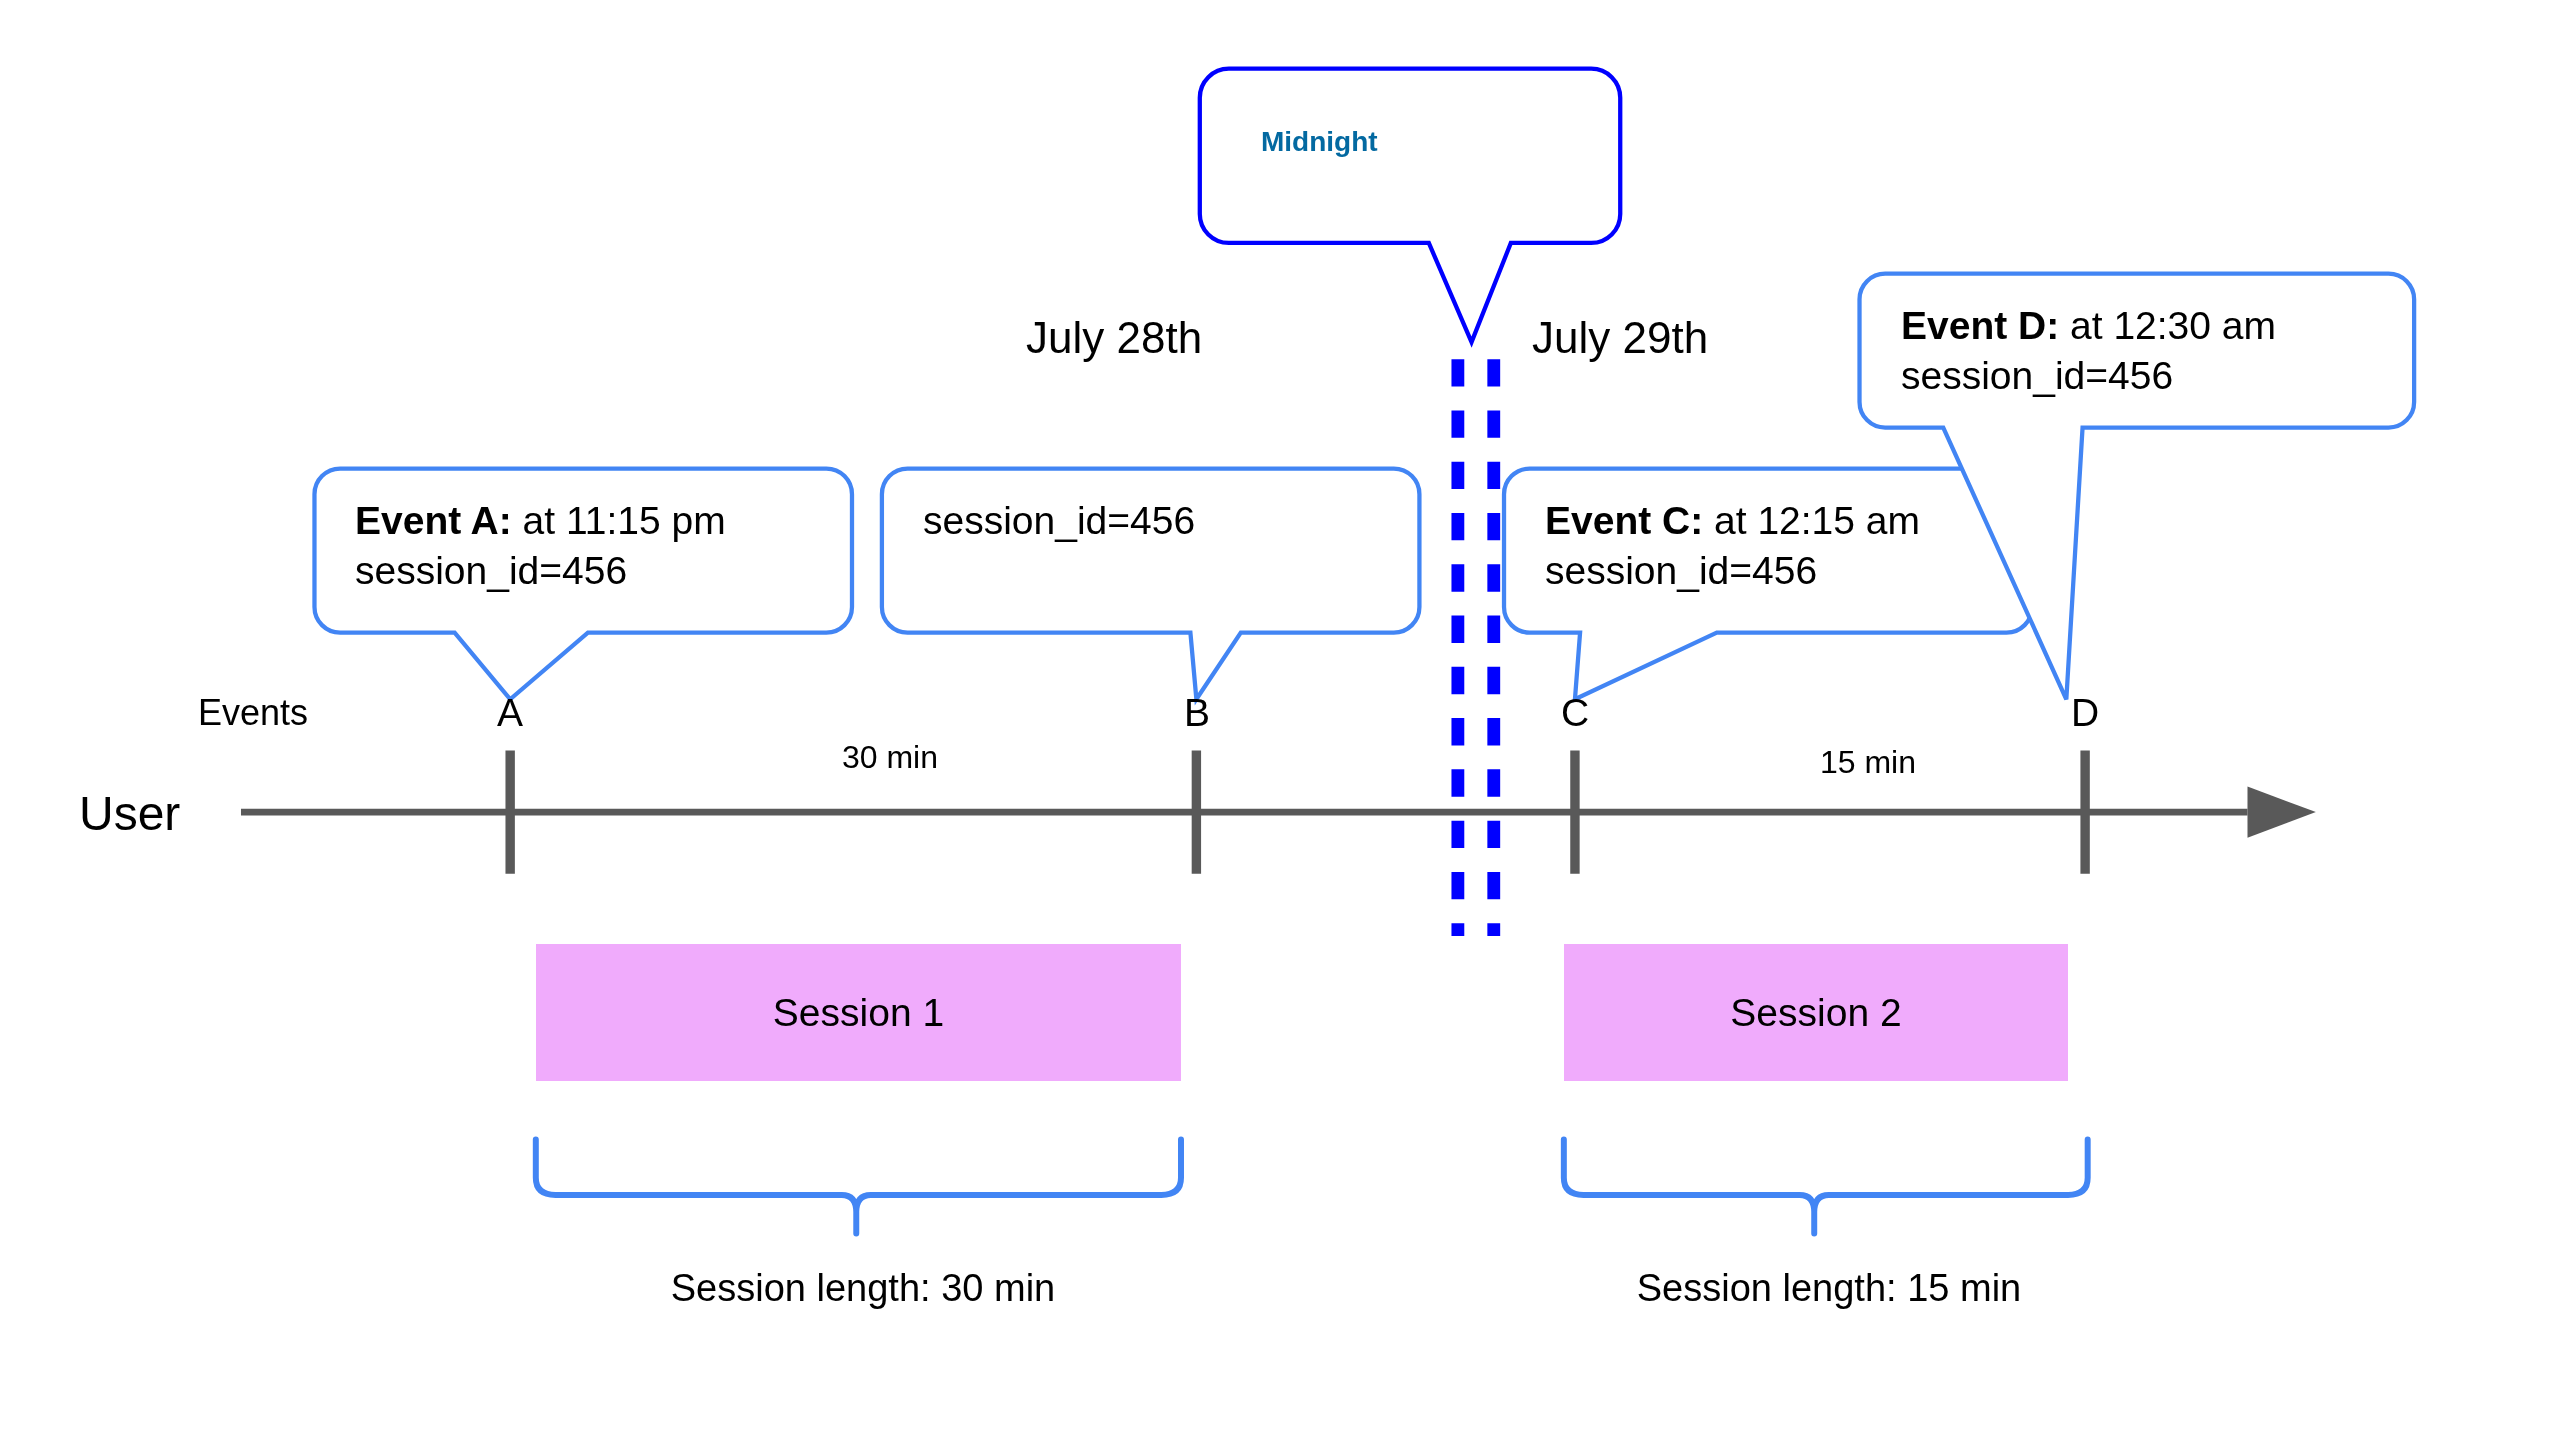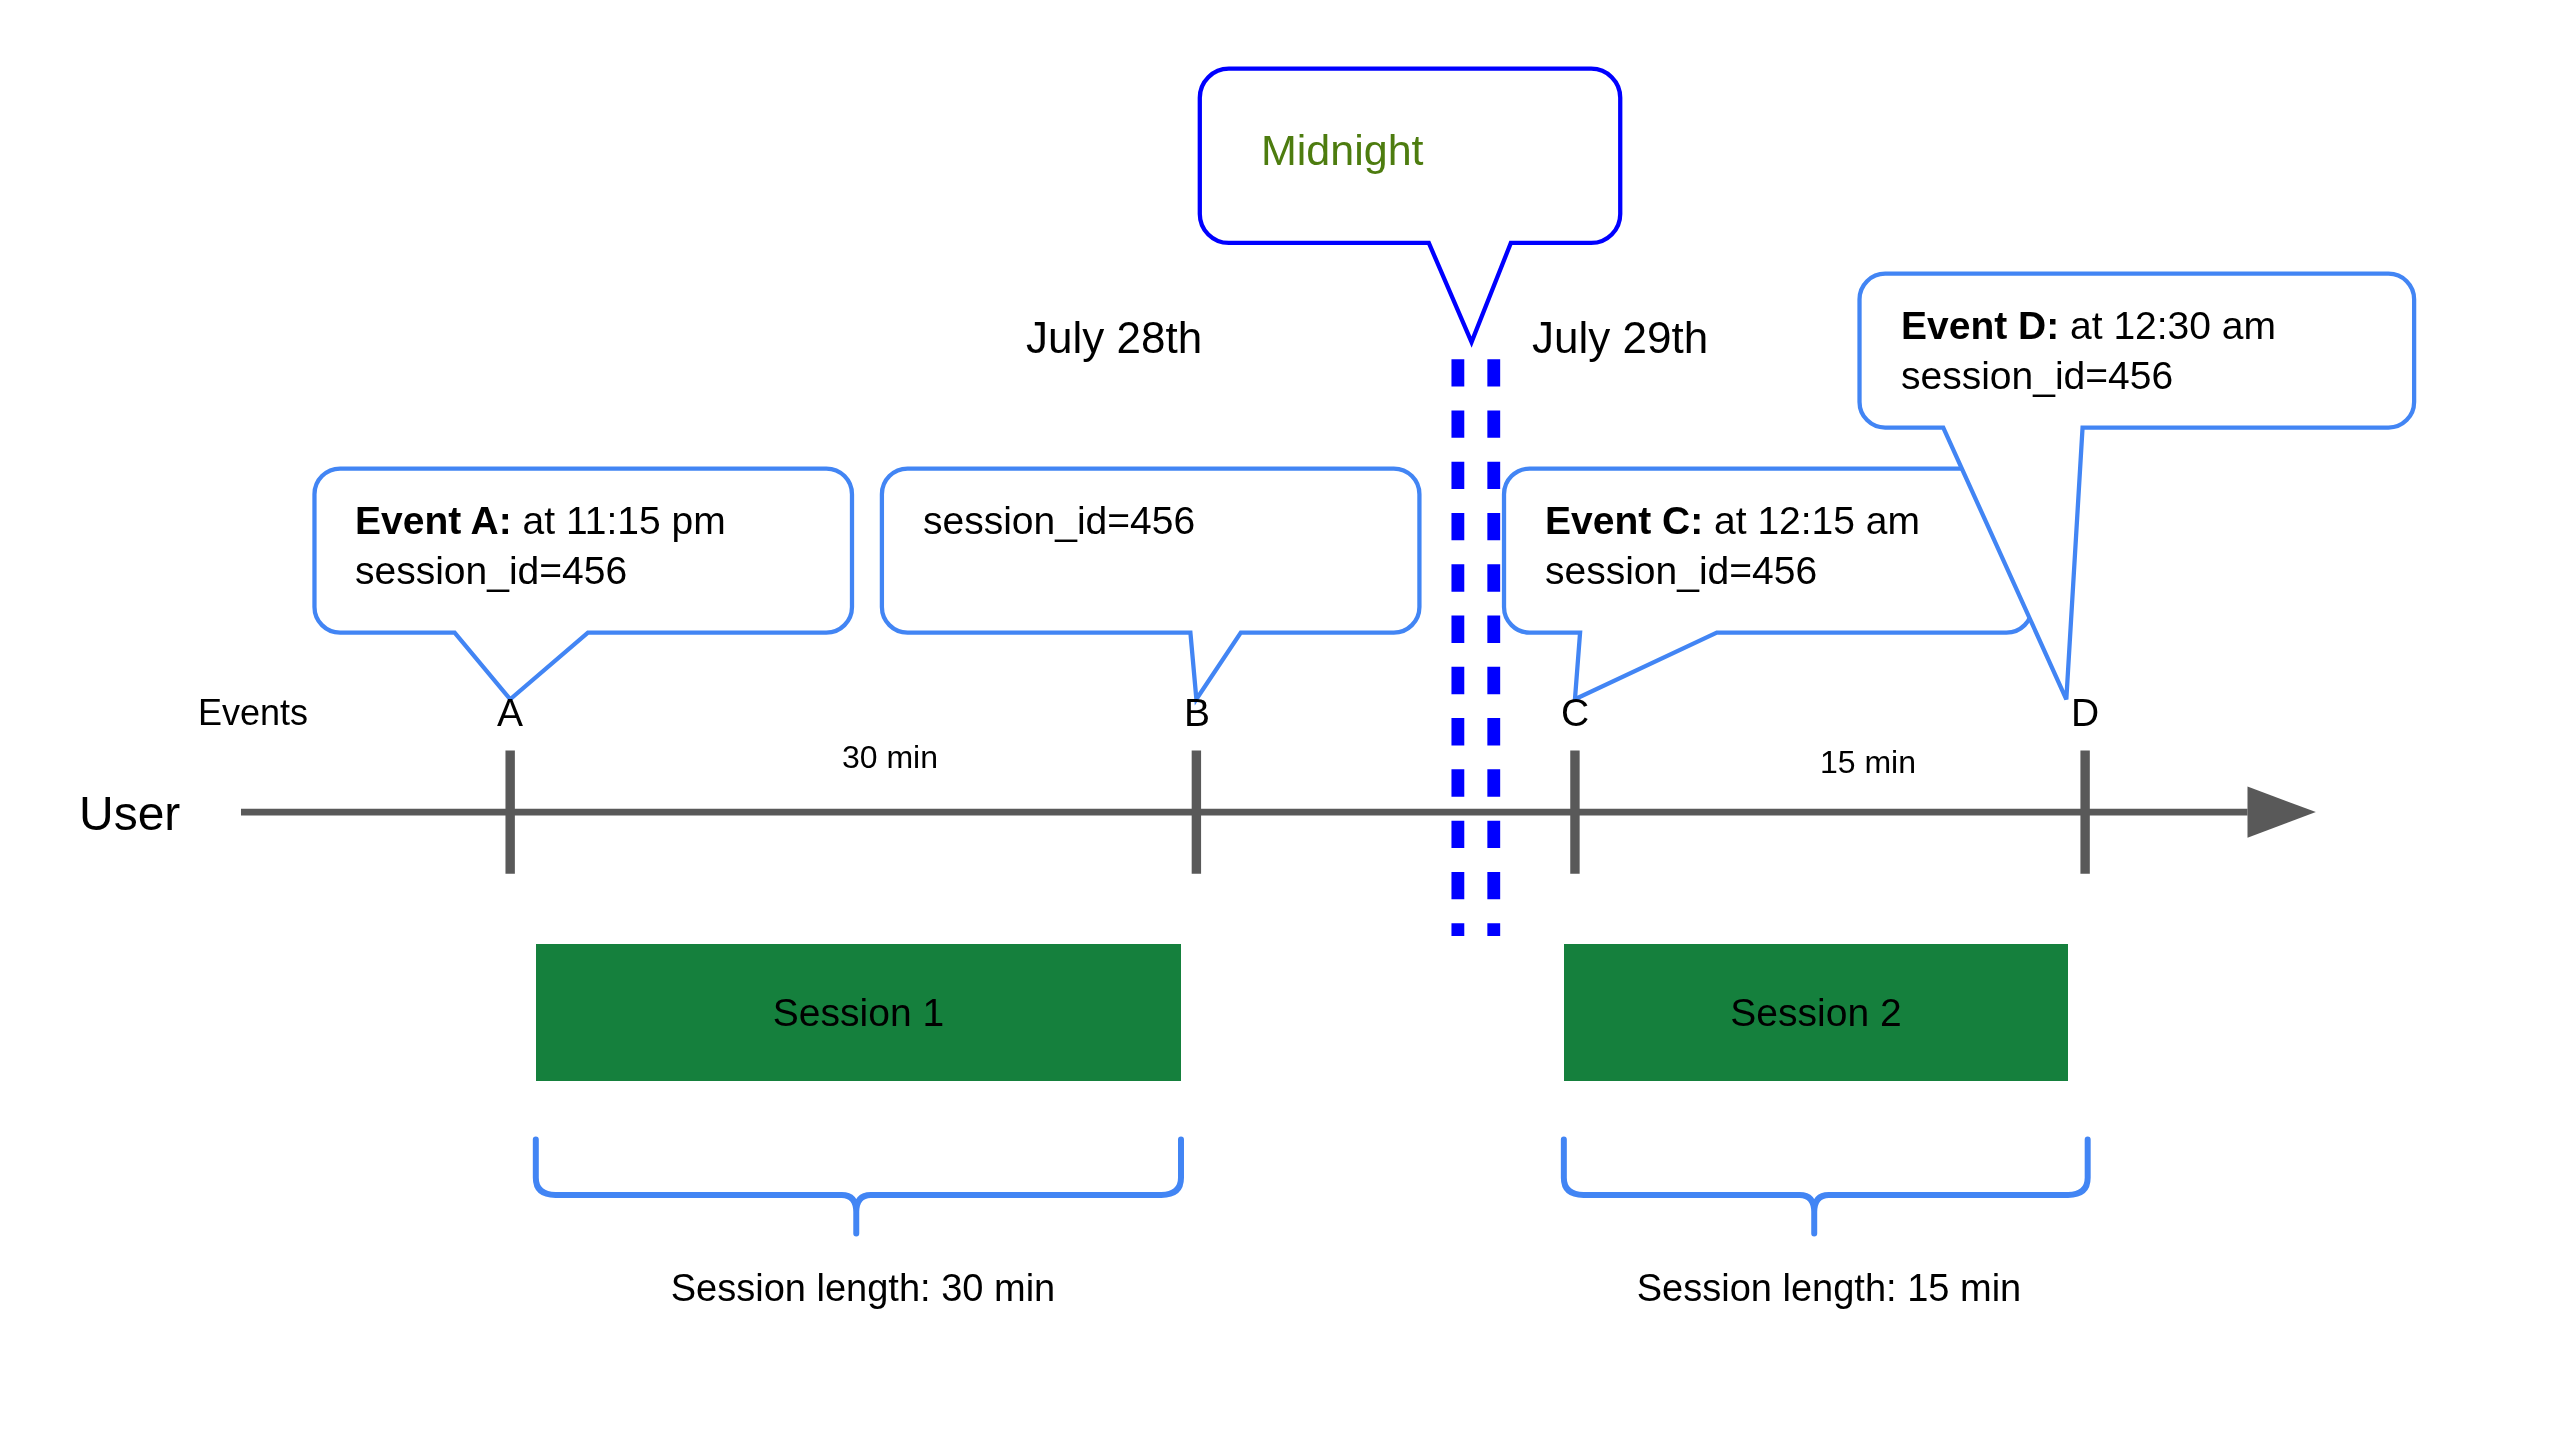--- a/index.html
+++ b/index.html
@@ -32,23 +32,23 @@
     line-height: 1.28;
     color: #000;
     white-space: nowrap;
   }
   .callout-text .b {
     font-weight: bold;
   }
   
   .midnight-label {
     position: absolute;
-    font-size: 43px;
-    font-weight: normal;
-    color: #4d7c0f;
+    font-size: 28px;
+    font-weight: bold;
+    color: #0369a1;
     white-space: nowrap;
   }
   
   .date-label {
     position: absolute;
     font-size: 44px;
     color: #000000;
     white-space: nowrap;
   }
   
@@ -74,21 +74,21 @@
   .gap-label {
     position: absolute;
     font-size: 32px;
     color: #000;
     white-space: nowrap;
     text-align: right;
   }
   
   .session-bar {
     position: absolute;
-    background: #15803d;
+    background: #f0abfc;
     display: flex;
     align-items: center;
     justify-content: center;
   }
   .session-bar span {
     font-size: 39px;
     color: #000;
   }
   .session-length {
     position: absolute;

